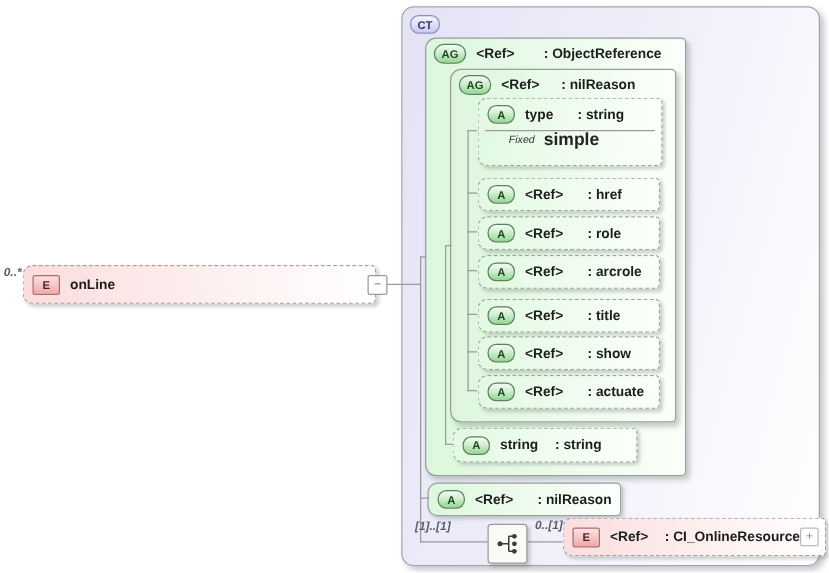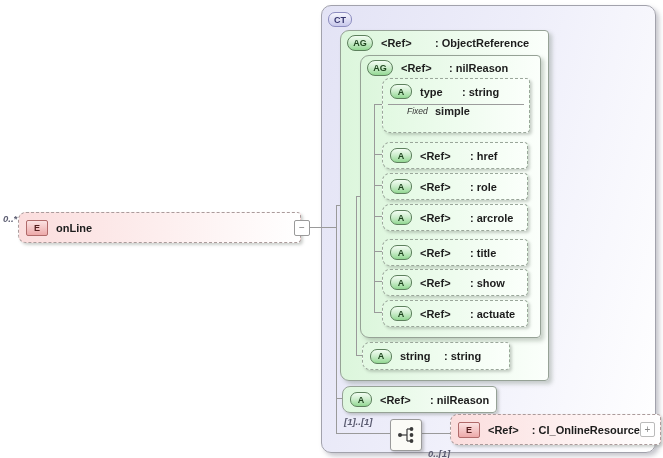--- a/index.html
+++ b/index.html
@@ -53,21 +53,21 @@
   .type-attr{
     position:absolute;left:382px;top:78px;width:146px;height:53px;
     border:1px dashed #9aa69a;border-radius:8px 4px 4px 8px;
     background:linear-gradient(to right,#e2f9e2,#fbfffb);
     box-shadow:2px 2px 3px rgba(80,90,80,0.28);
   }
   .type-attr .hd{display:flex;align-items:center;height:25px;}
   .type-attr .sep{border-top:1px solid #9c9c9c;margin:0 5px 1px 5px;}
   .facet-row{display:flex;margin-left:24px;line-height:10px;}
   .facet-label{font-style:italic;font-size:8.5px;color:#333;width:28px;}
-  .facet-value{font-weight:bold;font-size:11px;color:#222;text-align:right;}
+  .facet-value{font-weight:bold;font-size:14px;color:#222;text-align:right;}
   
   .toggle{
     position:absolute;display:flex;align-items:center;justify-content:center;
     background:#ffffff;border:1px solid #9a9a9a;border-radius:2px;
     font-size:10px;color:#777;line-height:1;
   }
   .seq-icon{
     position:absolute;left:390px;top:419px;width:30px;height:30px;
     border:1px solid #9a9a9a;border-radius:3px;background:#fbfbf6;
     box-shadow:2px 2px 3px rgba(90,90,90,0.3);
@@ -173,34 +173,34 @@
     <span class="name" style="width:44px;">string</span>
     <span class="type">: string</span>
   </div>
 
   <div class="node green-solid" style="left:342px;top:386px;width:153px;height:25px;">
     <span class="badge badge-a icon-slot">A</span>
     <span class="name">&lt;Ref&gt;</span>
     <span class="type">: nilReason</span>
   </div>
 
-  <span class="mult" style="left:344px;top:416px;">[1]..[1]</span>
+  <span class="mult" style="left:332px;top:416px;">[1]..[1]</span>
   <div class="seq-icon">
     <svg width="20" height="20" viewBox="0 0 20 20">
       <circle cx="4" cy="10" r="2" fill="#3a3a3a"></circle>
       <line x1="4" y1="10" x2="11" y2="10" stroke="#3a3a3a" stroke-width="1.2"></line>
       <line x1="11" y1="4" x2="11" y2="16" stroke="#3a3a3a" stroke-width="1.2"></line>
       <line x1="11" y1="4" x2="15" y2="4" stroke="#3a3a3a" stroke-width="1.2"></line>
       <line x1="11" y1="16" x2="15" y2="16" stroke="#3a3a3a" stroke-width="1.2"></line>
       <circle cx="15.5" cy="4" r="1.9" fill="#3a3a3a"></circle>
       <circle cx="15.5" cy="10" r="1.9" fill="#3a3a3a"></circle>
       <circle cx="15.5" cy="16" r="1.9" fill="#3a3a3a"></circle>
     </svg>
   </div>
-  <span class="mult" style="left:428px;top:415px;margin-top:33px;">0..[1]</span>
+  <span class="mult" style="left:428px;top:415px;">0..[1]</span>
 
   <div class="node pink" style="left:450px;top:414px;width:209px;height:29px;">
     <span class="badge badge-e icon-slot">E</span>
     <span class="name">&lt;Ref&gt;</span>
     <span class="type">: CI_OnlineResource</span>
     <span class="plus-btn">+</span>
   </div>
 
   <span class="mult" style="left:3px;top:213px;">0..*</span>
   <div class="node pink" style="left:18px;top:212px;width:281px;height:29px;">

